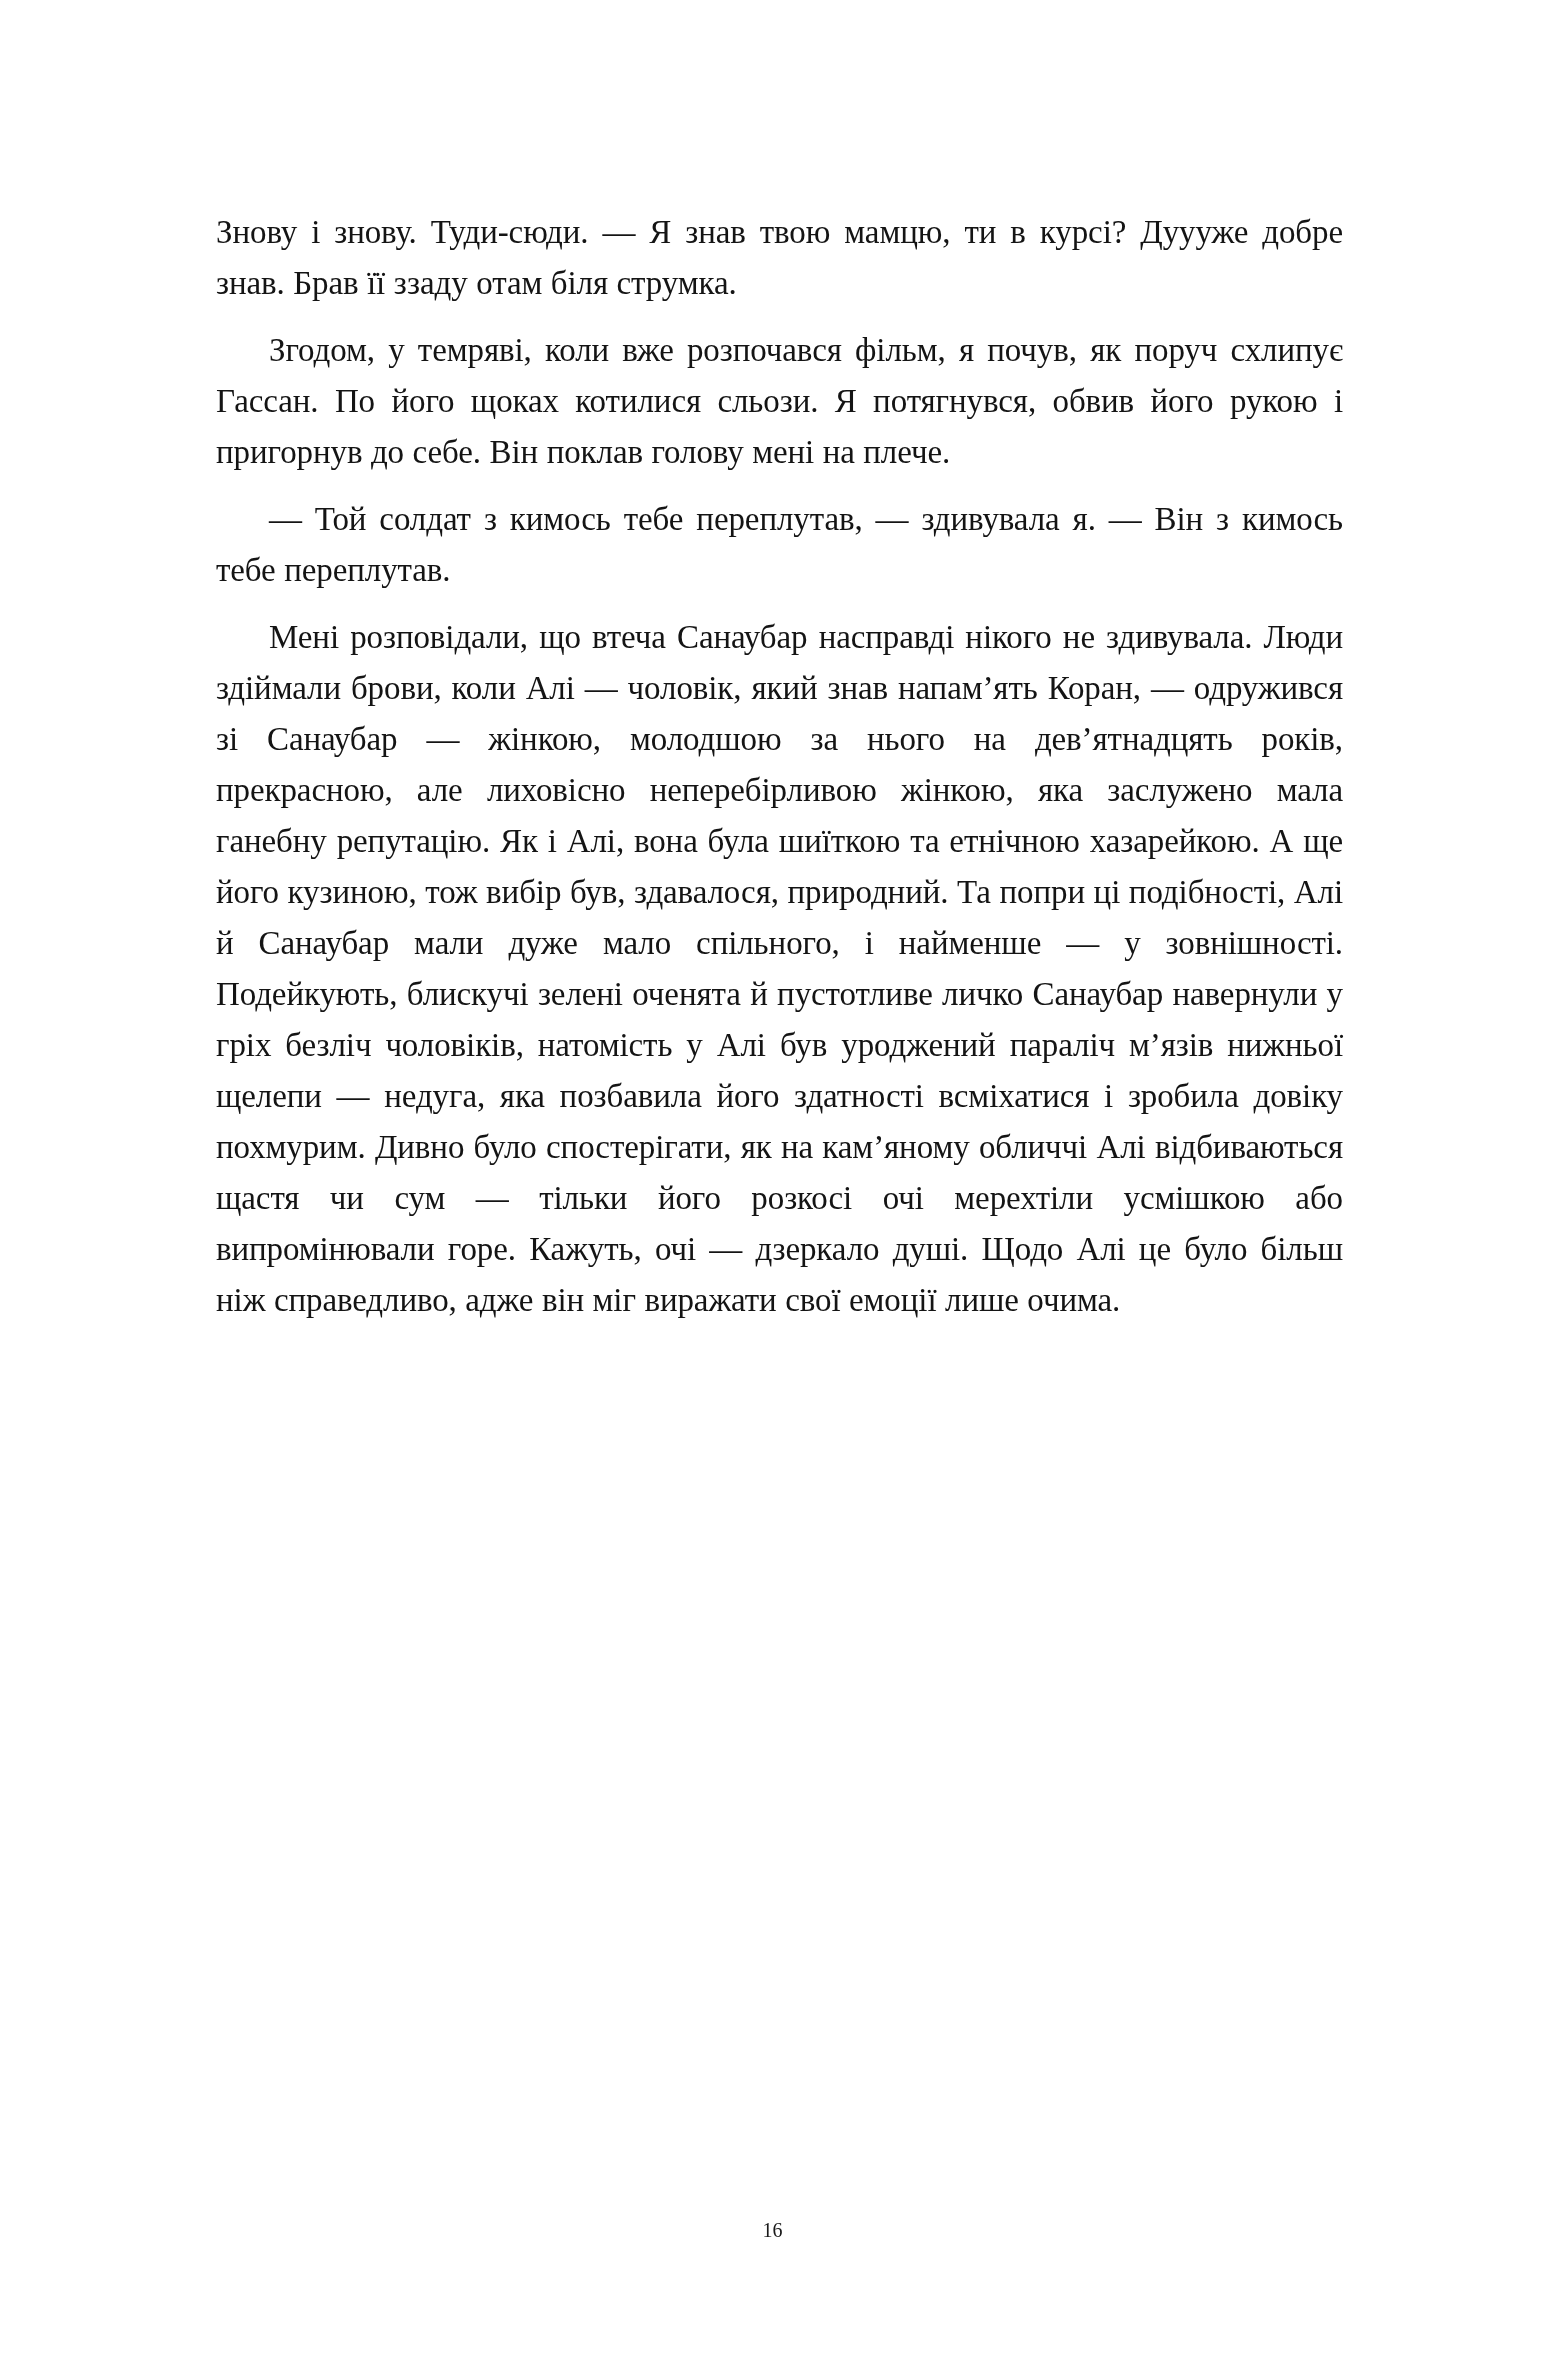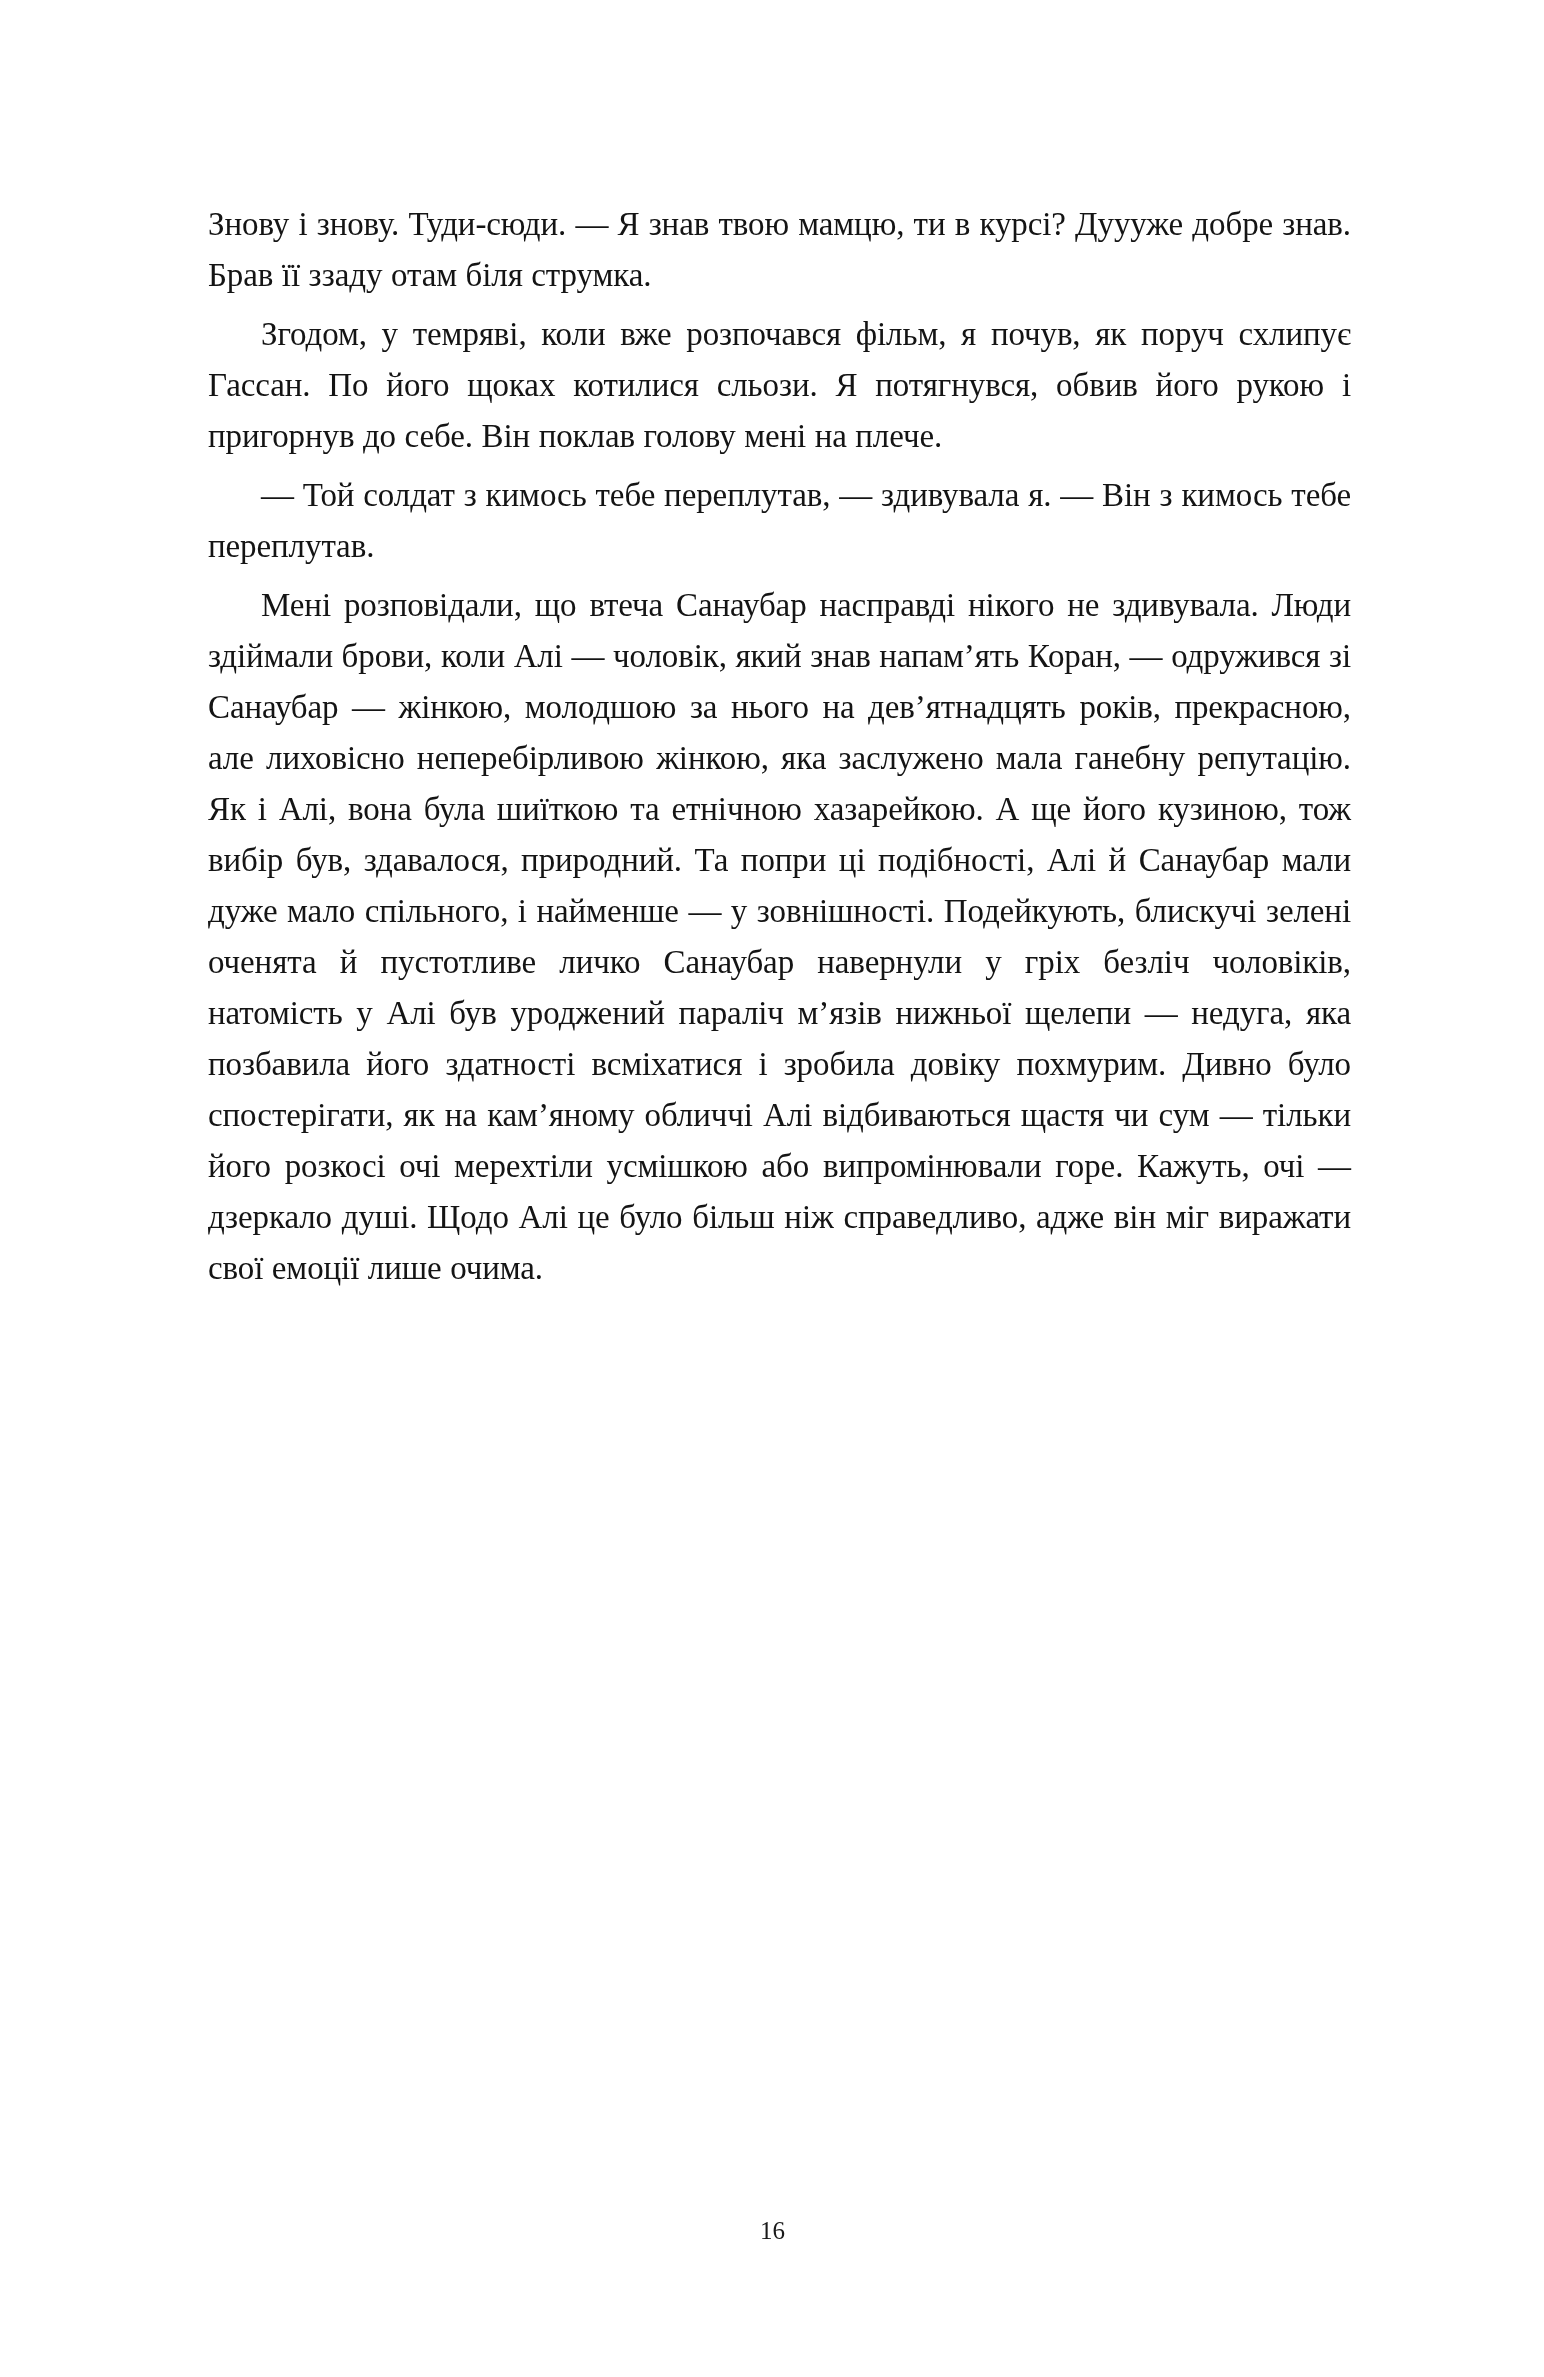--- a/index.html
+++ b/index.html
@@ -21,42 +21,42 @@
     box-sizing: border-box;
     background: #ffffff;
   }
   .text-block {
     position: absolute;
     left: 200px;
     top: 191px;
     width: 1159px;
   }
   .para {
-    margin: 8px;
+    margin: 16px;
     font-size: 33px;
     line-height: 51px;
     text-align: justify;
     text-justify: inter-word;
     letter-spacing: -0.1px;
     word-spacing: 0.4px;
     color: #141414;
   }
   .para.indent {
     text-indent: 53px;
   }
   .para.noindent {
     text-indent: 0;
   }
   .page-number {
     position: absolute;
     left: 0;
     right: 0;
     top: 2217px;
     text-align: center;
-    font-size: 25px;
+    font-size: 20px;
     line-height: 27px;
     color: #1a1a1a;
     font-family: "Liberation Serif", "DejaVu Serif", serif;
   }
 </style>
 </head>
 <body>
 
 <div class="page">
 

